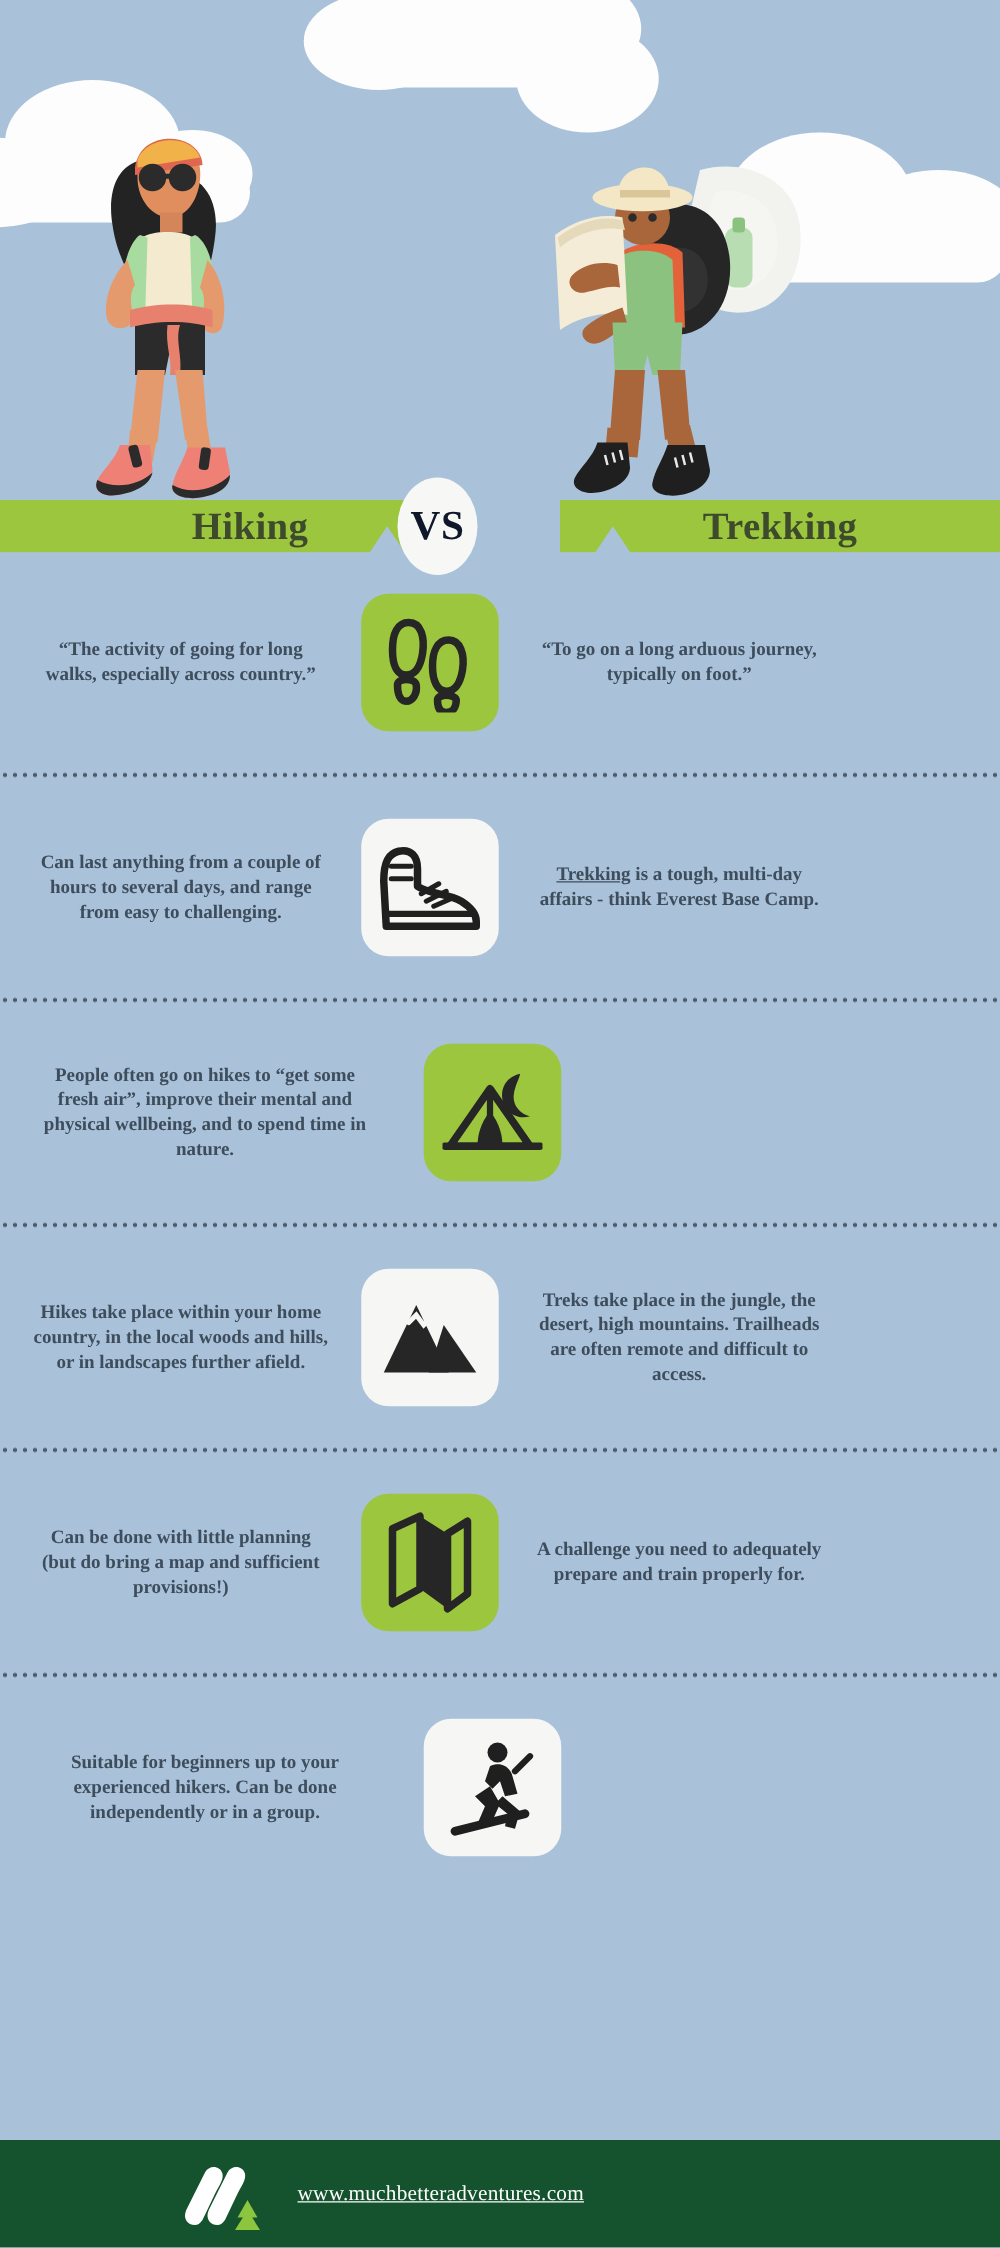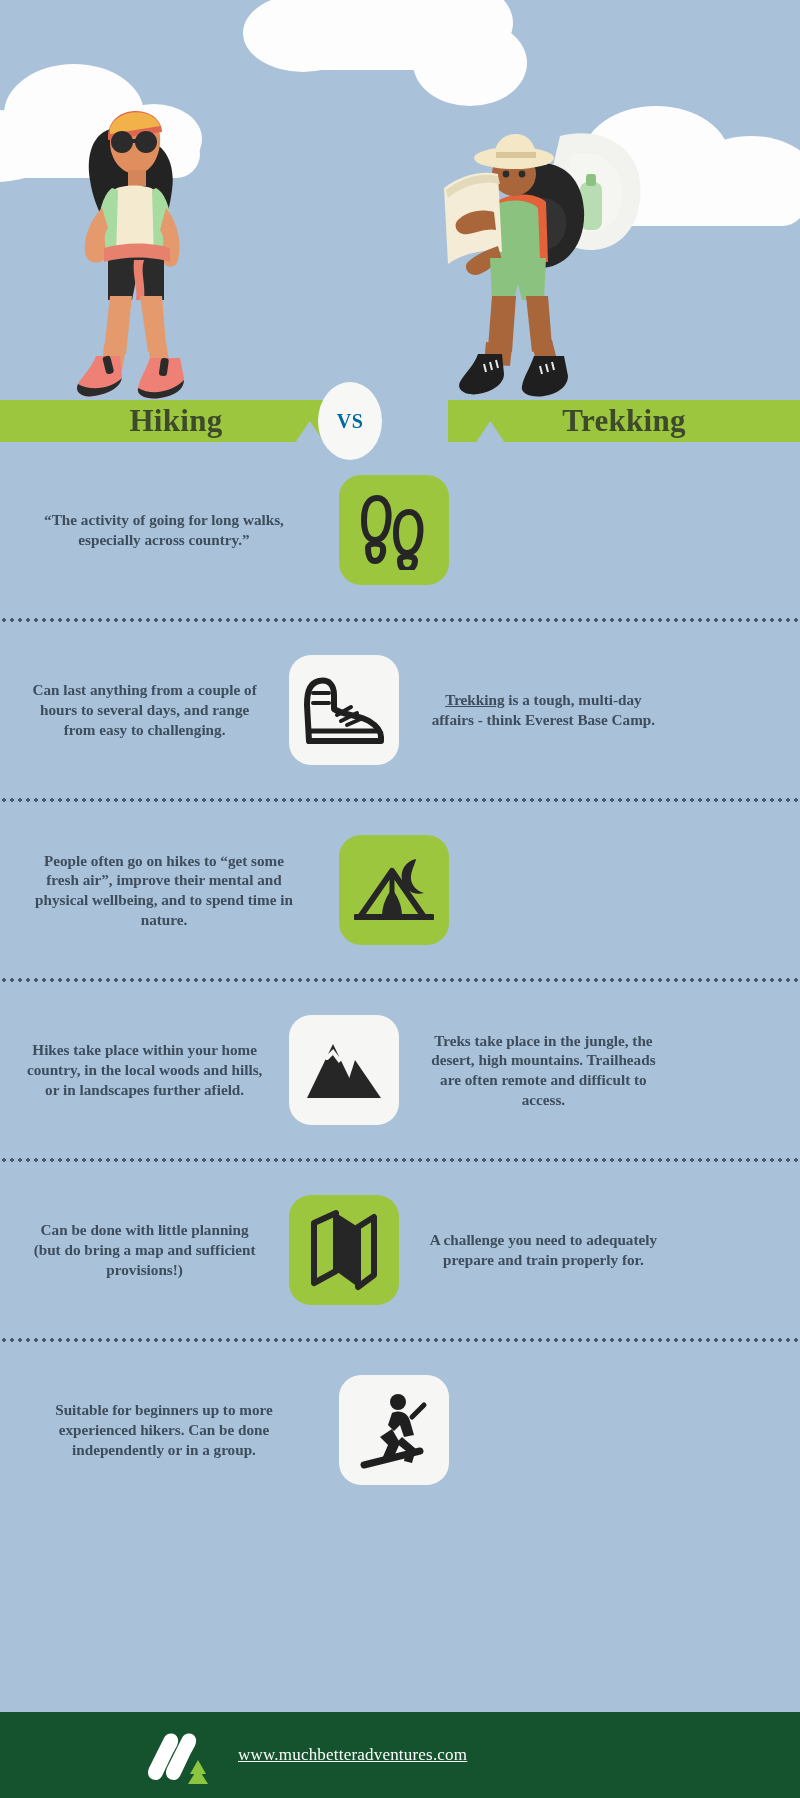--- a/index.html
+++ b/index.html
@@ -16,25 +16,25 @@
   .cloud-grp{position:absolute;}
   .cloud-grp i{position:absolute;display:block;background:#fdfdfd;border-radius:50%;}
 
   
   .banner{position:absolute;left:0;top:400px;width:800px;height:42px;}
   .band{position:absolute;top:0;height:42px;background:#9cc63d;}
   .band-left{left:0;width:352px;clip-path:polygon(0 0,100% 0,100% 100%,92% 100%,88% 50%,84% 100%,0 100%);}
   .band-right{right:0;width:352px;clip-path:polygon(0 0,100% 0,100% 100%,16% 100%,12% 50%,8% 100%,0 100%);}
   .banner-title{position:absolute;top:-16px;height:74px;line-height:74px;
     font-size:31px;color:#3d4a2c;font-weight:bold;text-align:center;letter-spacing:.3px;}
-  .title-left{left:0;width:352px;}
+  .title-left{left:0;width:352px;padding-left:24px;}
   .title-right{right:0;width:352px;}
   .vs-circle{position:absolute;left:318px;top:-18px;width:64px;height:78px;
     background:#f7f8f6;border-radius:50%;display:flex;align-items:center;justify-content:center;
-    font-size:20px;font-weight:bold;color:#0369a1;letter-spacing:.5px;}
+    font-size:33px;font-weight:bold;color:#0f172a;letter-spacing:.5px;}
 
   
   .rows{position:absolute;left:0;top:442px;width:800px;}
   .row{position:relative;width:688px;height:176px;display:flex;align-items:center;}
   .col{width:300px;padding:0 12px;box-sizing:border-box;text-align:center;
        font-size:15.2px;line-height:1.30;color:#3e4d5c;font-weight:bold;}
   .col-left{margin-left:14px;}
   .col-right{margin-right:14px;}
   .center{width:160px;display:flex;align-items:center;justify-content:center;}
   .tile{width:110px;height:110px;border-radius:22px;display:flex;align-items:center;justify-content:center;}
@@ -186,20 +186,21 @@
       <div class="center">
         <div class="tile green">
           <svg width="74" height="80" viewBox="0 0 74 80">
             <path d="M20 8 C30 8 33 20 31 33 C29 45 24 50 18 50 C11 50 7 43 7 30 C7 17 11 8 20 8 Z" fill="none" stroke="#262626" stroke-width="6"></path>
             <path d="M11 58 C11 52 25 52 26 58 C27 65 23 71 18 71 C13 71 11 65 11 58 Z" fill="none" stroke="#262626" stroke-width="6"></path>
             <path d="M52 22 C61 22 65 33 63 46 C61 58 56 63 50 63 C43 63 39 55 39 43 C39 31 43 22 52 22 Z" fill="none" stroke="#262626" stroke-width="6"></path>
             <path d="M43 70 C43 65 57 65 58 70 C58 76 55 80 50 80 C45 80 43 76 43 70 Z" fill="none" stroke="#262626" stroke-width="6"></path>
           </svg>
         </div>
       </div>
+      <div class="col col-right">“To go on a long arduous journey, typically on foot.”</div>
     </div>
     <div class="divider"></div>
 
     <div class="row">
       <div class="col col-left">Can last anything from a couple of hours to several days, and range from easy to challenging.</div>
       <div class="center">
         <div class="tile white">
           <svg width="82" height="70" viewBox="0 0 82 70">
             <path d="M16 6 C26 4 31 10 31 20 L31 34 C39 40 56 40 66 46 C74 51 78 56 78 62 L78 66 L6 66 L4 30 C4 14 8 8 16 6 Z" fill="none" stroke="#1f1f1f" stroke-width="6" stroke-linejoin="round"></path>
             <path d="M4 56 L78 56" stroke="#1f1f1f" stroke-width="5"></path>
@@ -253,21 +254,21 @@
             <path d="M28 4 L50 18 L50 78 L28 62 Z" fill="#262626"></path>
             <path d="M50 18 L66 8 L66 66 L50 78 Z" fill="none" stroke="#262626" stroke-width="6" stroke-linejoin="round"></path>
           </svg>
         </div>
       </div>
       <div class="col col-right">A challenge you need to adequately prepare and train properly for.</div>
     </div>
     <div class="divider"></div>
 
     <div class="row">
-      <div class="col col-left">Suitable for beginners up to more experienced hikers. Can be done independently or in a group.</div>
+      <div class="col col-left">Suitable for beginners up to your experienced hikers. Can be done independently or in a group.</div>
       <div class="center">
         <div class="tile white">
           <svg width="72" height="78" viewBox="0 0 72 78">
             <circle cx="40" cy="11" r="8" fill="#1f1f1f"></circle>
             <path d="M34 22 C42 18 50 22 52 30 L56 44 L46 46 L42 34 L36 40 L30 34 Z" fill="#1f1f1f"></path>
             <path d="M34 38 L42 52 L34 70 L24 68 L30 54 L22 46 Z" fill="#1f1f1f"></path>
             <path d="M44 46 L58 58 L54 72 L46 70 L48 60 L38 52 Z" fill="#1f1f1f"></path>
             <path d="M54 26 L66 14" stroke="#1f1f1f" stroke-width="5" stroke-linecap="round"></path>
             <path d="M6 74 L62 60" stroke="#1f1f1f" stroke-width="7" stroke-linecap="round"></path>
           </svg>

